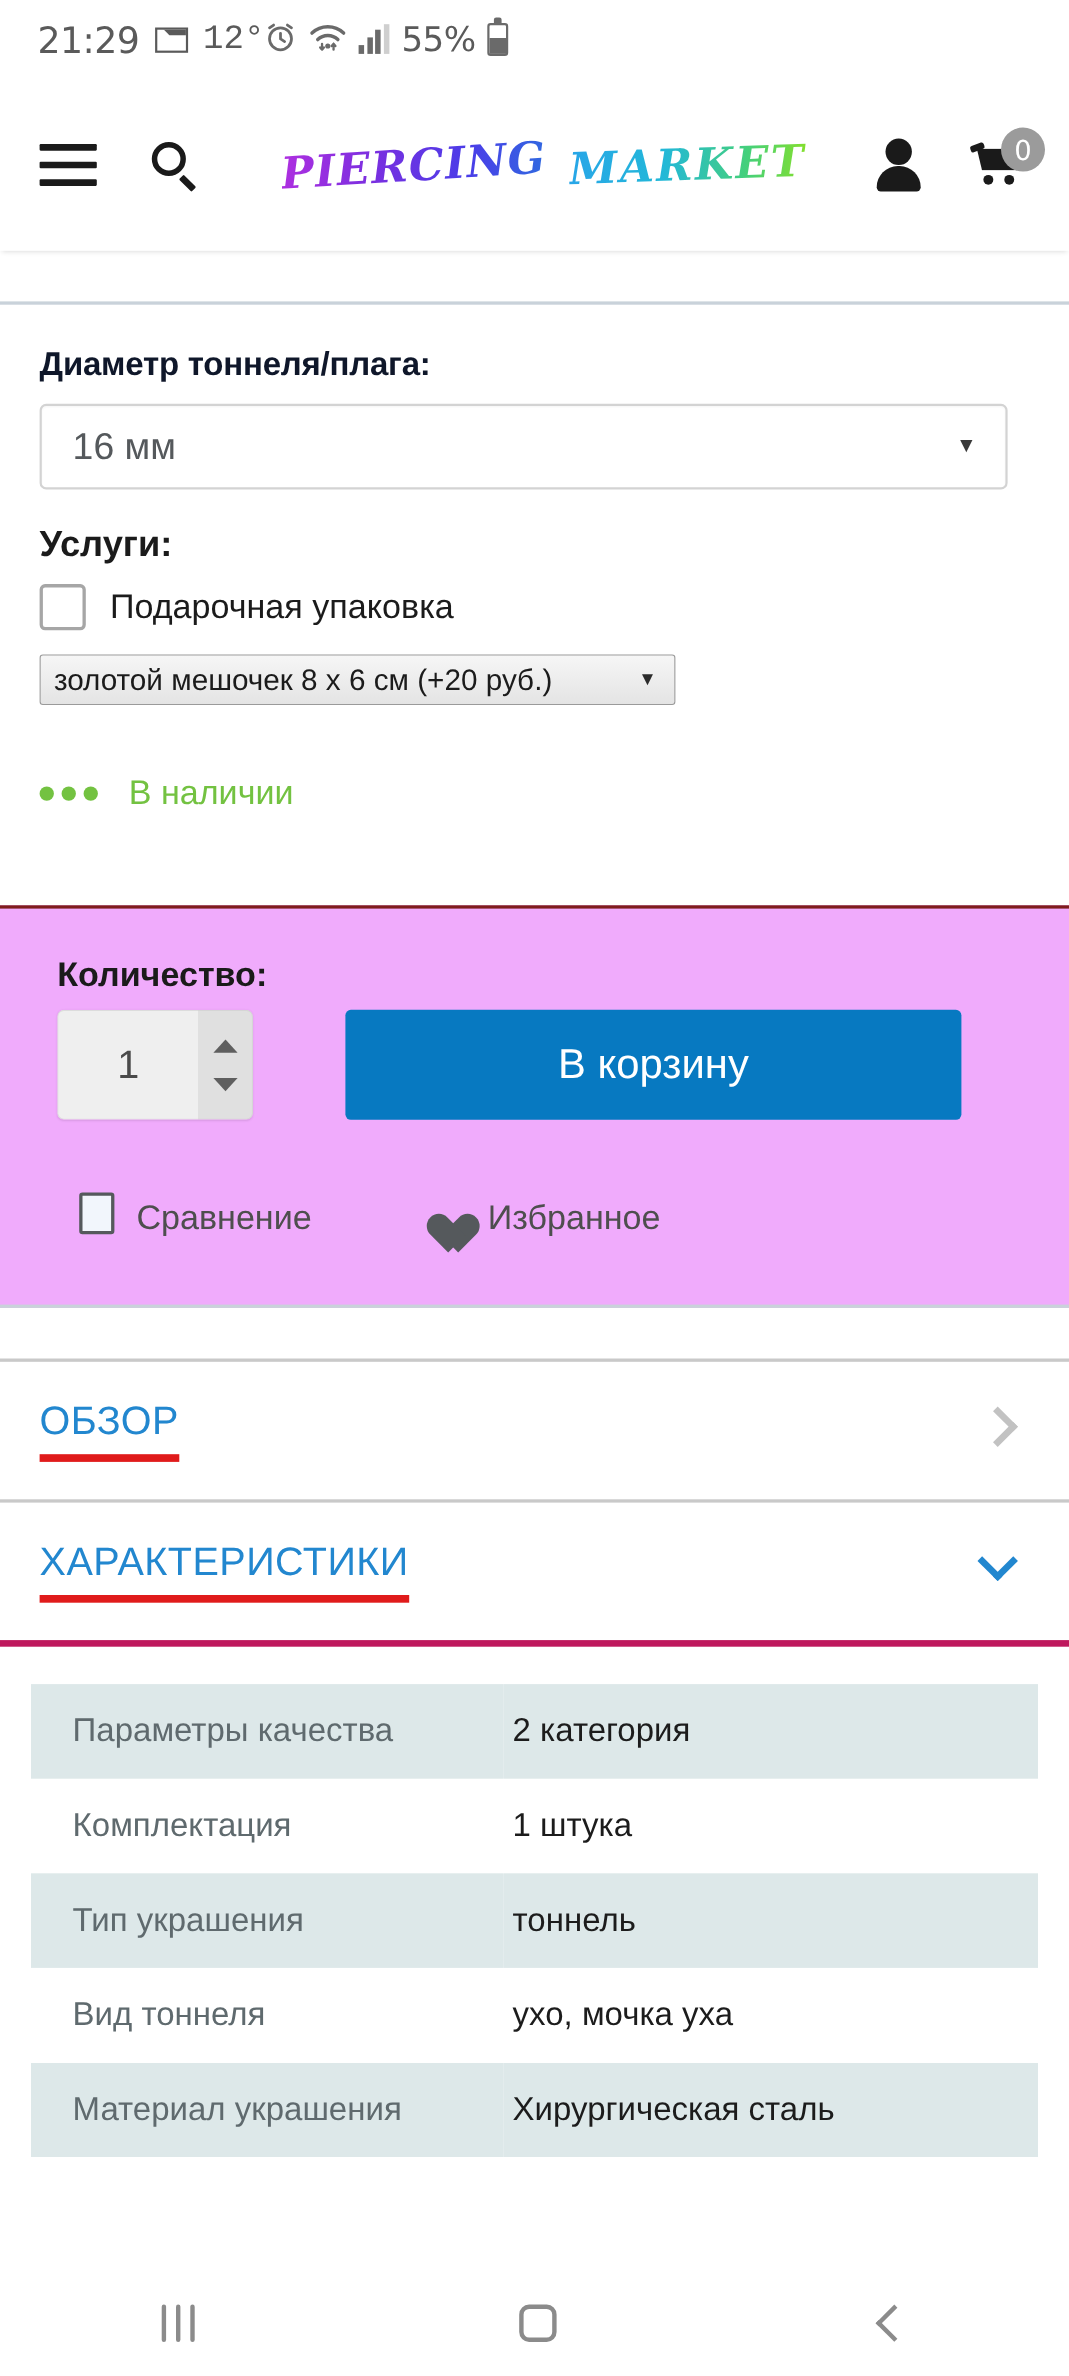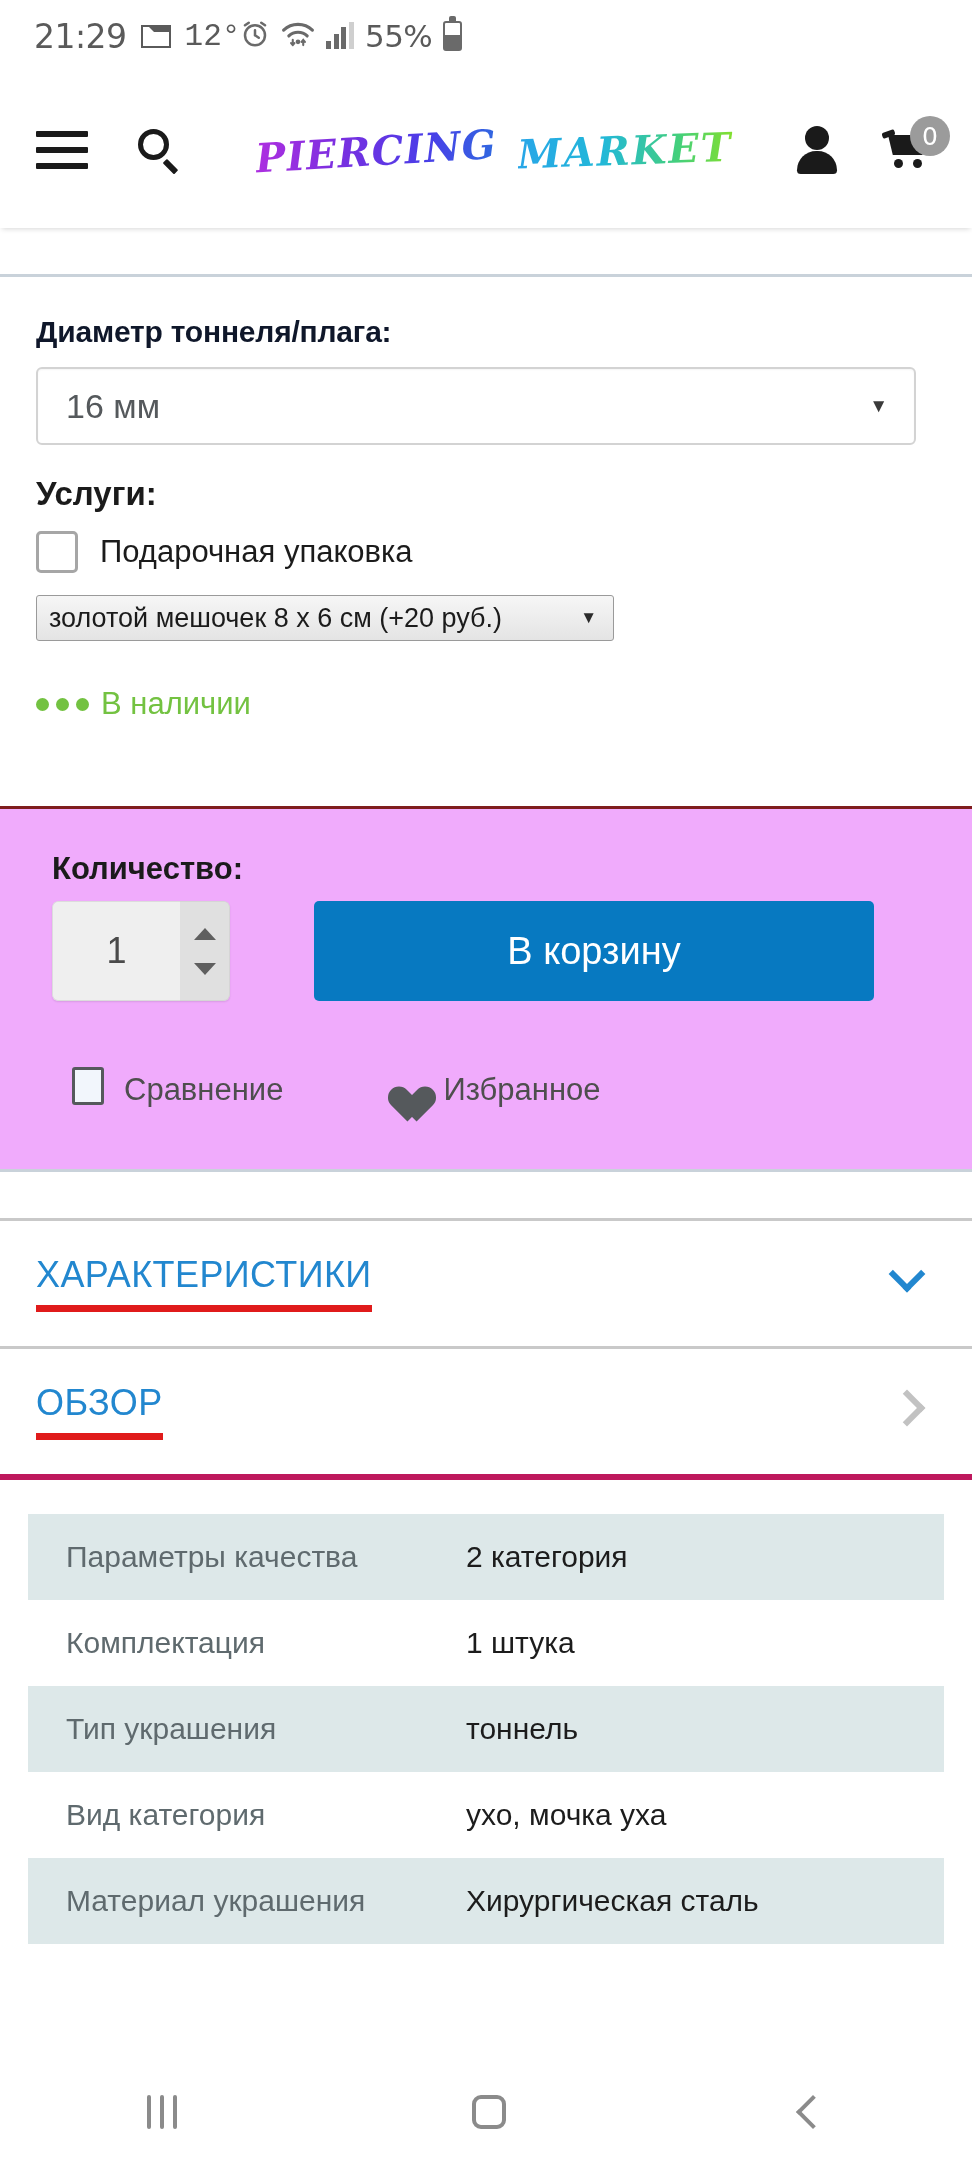--- a/index.html
+++ b/index.html
@@ -312,22 +312,22 @@
     justify-content: space-between;
     padding: 0 16px 0 12px;
     font-size: 27px;
     color: #1b1b1b;
   }
   .small-select .caret { font-size: 17px; color: #2b2b2b; }
 
   .stock-row {
     display: flex;
     align-items: center;
-    gap: 12px;
-    margin-top: 45px;
+    gap: 28px;
+    margin-top: 62px;
   }
   .stock-dots { display: flex; gap: 7px; }
   .stock-dots i {
     width: 13px; height: 13px;
     border-radius: 50%;
     background: #73c241;
     display: block;
   }
   .stock-text {
     font-size: 31px;
@@ -684,51 +684,51 @@
           <span class="heart-icon"></span>
           <span class="action-text">Избранное</span>
         </div>
       </div>
     </div>
 
     <div class="accordion-gap"></div>
 
     <div class="acc-section">
       <div class="acc-title-wrap">
+        <div class="acc-title">ОБЗОР</div>
+        <div class="acc-underline"></div>
+      </div>
+      <span class="chev"></span>
+    </div>
+
+    <div class="acc-section">
+      <div class="acc-title-wrap">
         <div class="acc-title">ХАРАКТЕРИСТИКИ</div>
         <div class="acc-underline"></div>
       </div>
       <span class="chev down"></span>
-    </div>
-
-    <div class="acc-section">
-      <div class="acc-title-wrap">
-        <div class="acc-title">ОБЗОР</div>
-        <div class="acc-underline"></div>
-      </div>
-      <span class="chev"></span>
     </div>
 
     <div class="specs-wrap">
       <table class="specs-table">
         <tbody>
           <tr class="odd">
             <td class="k">Параметры качества</td>
             <td class="v">2 категория</td>
           </tr>
           <tr class="even">
             <td class="k">Комплектация</td>
             <td class="v">1 штука</td>
           </tr>
           <tr class="odd">
             <td class="k">Тип украшения</td>
             <td class="v">тоннель</td>
           </tr>
           <tr class="even">
-            <td class="k">Вид категория</td>
+            <td class="k">Вид тоннеля</td>
             <td class="v">ухо, мочка уха</td>
           </tr>
           <tr class="odd">
             <td class="k">Материал украшения</td>
             <td class="v">Хирургическая сталь</td>
           </tr>
         </tbody>
       </table>
     </div>
 

